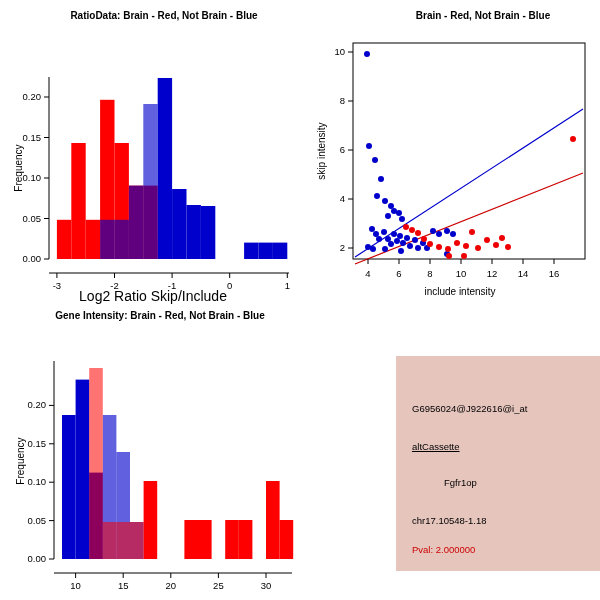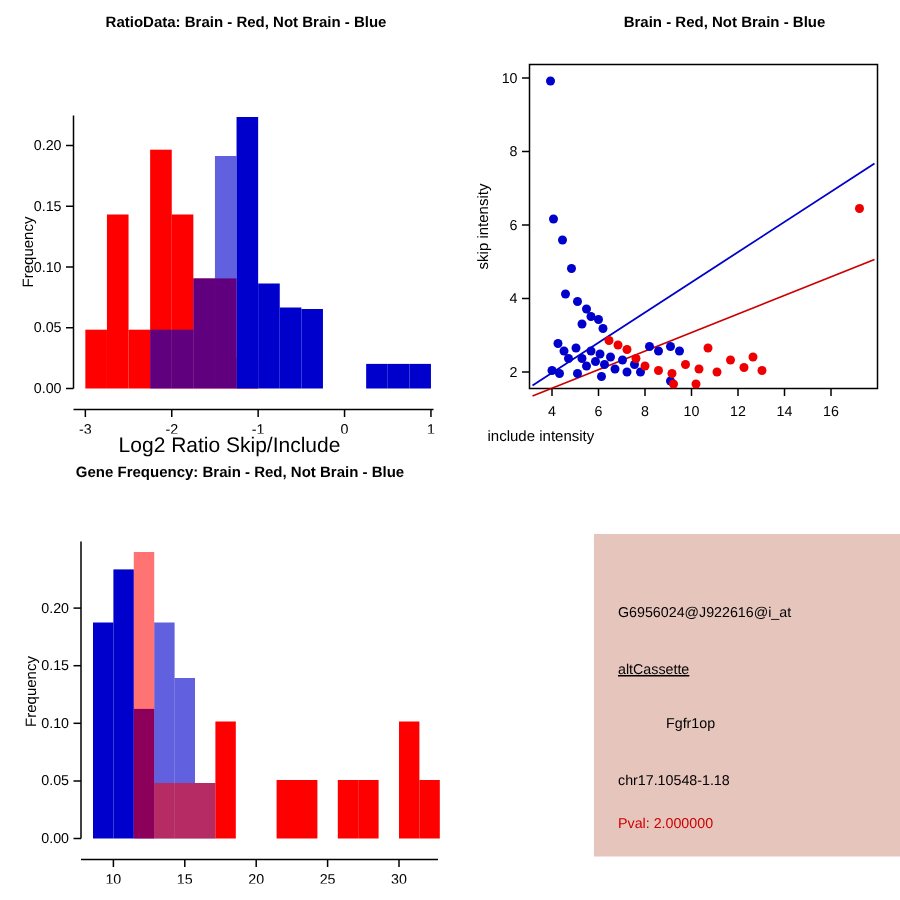--- a/index.html
+++ b/index.html
@@ -173,25 +173,25 @@
         <line x1="249" y1="238" x2="249" y2="243" stroke="#000" stroke-width="1"></line>
         <text class="tick" x="63" y="256" text-anchor="middle">4</text>
         <text class="tick" x="94" y="256" text-anchor="middle">6</text>
         <text class="tick" x="125" y="256" text-anchor="middle">8</text>
         <text class="tick" x="156" y="256" text-anchor="middle">10</text>
         <text class="tick" x="187" y="256" text-anchor="middle">12</text>
         <text class="tick" x="218" y="256" text-anchor="middle">14</text>
         <text class="tick" x="249" y="256" text-anchor="middle">16</text>
       </g>
     </svg>
-    <div style="position:absolute;left:20px;top:276px;width:270px;font-size:10px;">include intensity</div>
+    <div style="position:absolute;left:20px;top:276px;width:270px;text-align:center;font-size:10px;">include intensity</div>
   </div>
 
   <div class="panel" style="left:8px;top:310px;width:290px;height:290px;">
-    <div class="title" style="margin-left:14px;">Gene Frequency: Brain - Red, Not Brain - Blue</div>
+    <div class="title" style="margin-left:14px;">Gene Intensity: Brain - Red, Not Brain - Blue</div>
     <svg width="290" height="268" viewBox="0 0 290 268">
       <g>
         <rect x="54" y="94.0" width="13.6" height="144.0" fill="#0000cc"></rect>
         <rect x="67.6" y="58.6" width="13.6" height="179.4" fill="#0000cc"></rect>
         <rect x="81.2" y="151.6" width="13.6" height="86.4" fill="#0000cc"></rect>
         <rect x="94.8" y="94.0" width="13.6" height="144.0" fill="#0000cc" fill-opacity="0.62"></rect>
         <rect x="108.4" y="131.0" width="13.6" height="107.0" fill="#0000cc" fill-opacity="0.62"></rect>
         <rect x="122.0" y="201.0" width="13.6" height="37.0" fill="#0000cc" fill-opacity="0.62"></rect>
       </g>
       <g>

